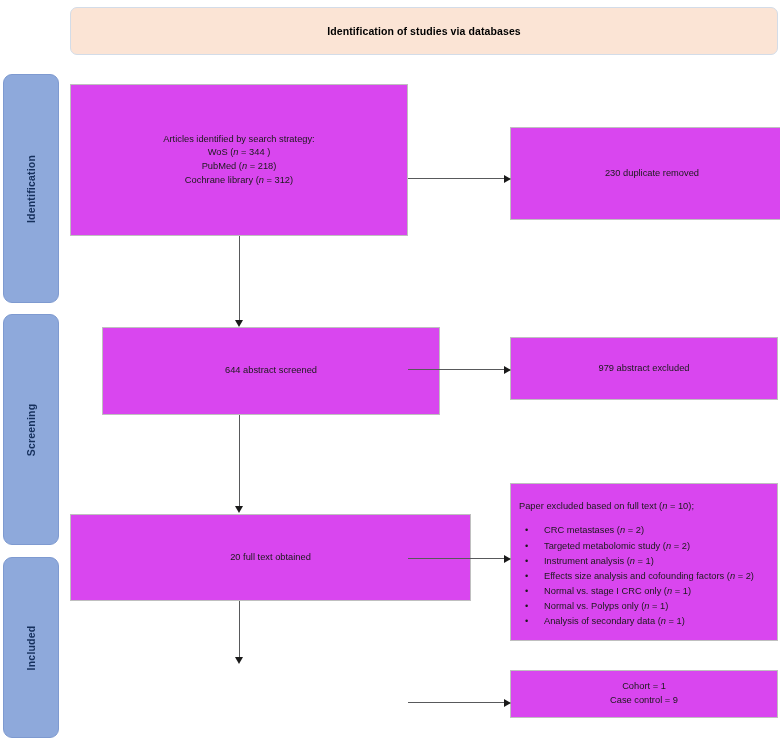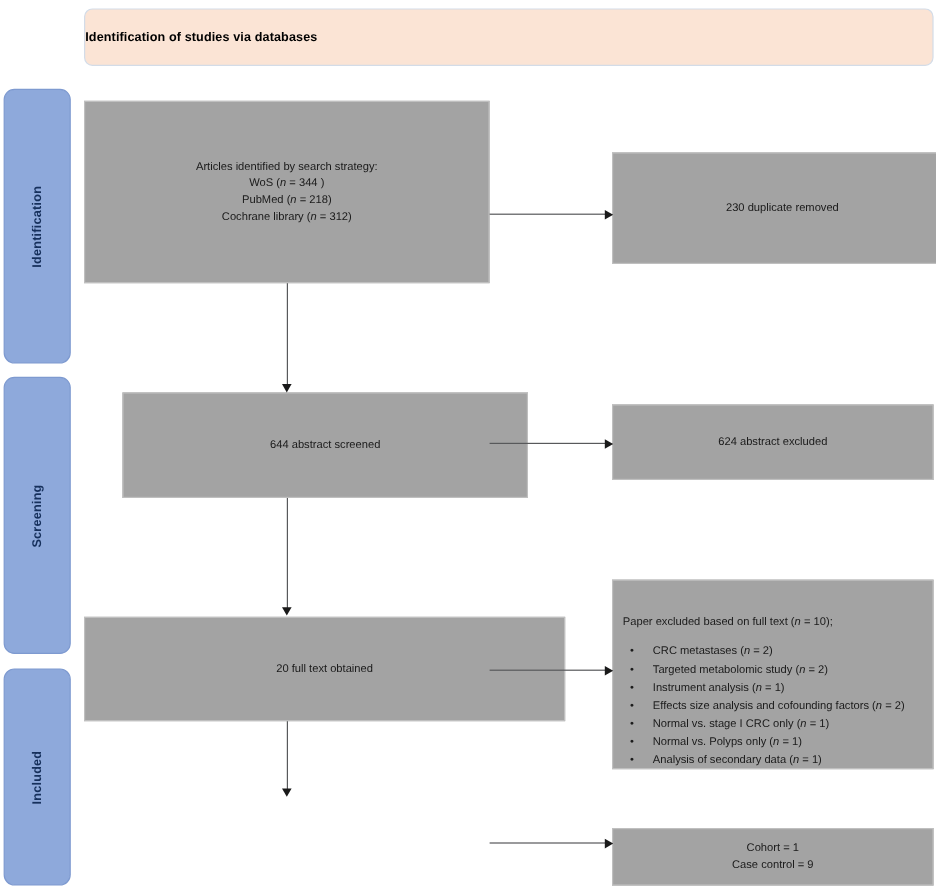--- a/index.html
+++ b/index.html
@@ -29,20 +29,21 @@
     left: 70px;
     top: 7px;
     width: 708px;
     height: 48px;
     background: #fbe4d5;
     border: 1px solid #d3dce8;
     border-radius: 7px;
     box-sizing: border-box;
     display: flex;
     align-items: center;
+    justify-content: center;
   }
   .banner-text {
     font-size: 10.5px;
     font-weight: bold;
     letter-spacing: 0.1px;
     color: #000;
     text-align: center;
   }
 
   
@@ -66,21 +67,21 @@
     color: #16305c;
     letter-spacing: 0.2px;
   }
   #phase-identification { top: 74px;  height: 229px; }
   #phase-screening      { top: 314px; height: 231px; }
   #phase-included       { top: 557px; height: 181px; }
 
   
   .box {
     position: absolute;
-    background: #a3a3a3;
+    background: #d946ef;
     border: 1px solid #bfbfbf;
     box-sizing: border-box;
   }
   .box-inner {
     width: 100%;
     height: 100%;
     display: flex;
     align-items: center;
     justify-content: center;
     box-sizing: border-box;
@@ -97,33 +98,33 @@
   
   #box-identified    { left: 70px;  top: 84px;  width: 338px; height: 152px; }
   #box-screened      { left: 70px;  top: 327px; width: 338px; height: 88px; margin-left: 32px; }
   #box-fulltext      { left: 70px;  top: 514px; width: 401px; height: 87px; }
   #box-included      { left: 70px;  top: 665px; width: 338px; height: 73px; }
 
   
   #box-duplicates    { left: 510px; top: 127px; width: 284px; height: 93px; }
   #box-abs-excluded  { left: 510px; top: 337px; width: 268px; height: 63px; }
   #box-ft-excluded   { left: 510px; top: 483px; width: 268px; height: 158px; }
-  #box-design        { left: 510px; top: 670px; width: 268px; height: 48px; margin-top: 20px; }
+  #box-design        { left: 510px; top: 670px; width: 268px; height: 48px; }
 
   
   #box-ft-excluded .box-inner {
     align-items: flex-start;
     justify-content: flex-start;
     padding: 12px 8px 8px 8px;
   }
   .excl-head {
     font-size: 9.3px;
     line-height: 1.45;
     color: #1a1a1a;
-    margin: 16px 0 10px 0;
+    margin: 4px 0 10px 0;
   }
   .excl-head i { font-style: italic; }
   .excl-list {
     margin: 0;
     padding: 0;
     list-style: none;
   }
   .excl-item {
     font-size: 9.3px;
     line-height: 1.62;
@@ -221,21 +222,21 @@
   </div>
 
   <div class="box" id="box-screened">
     <div class="box-inner">
       <div class="box-text">644 abstract screened</div>
     </div>
   </div>
 
   <div class="box" id="box-abs-excluded">
     <div class="box-inner">
-      <div class="box-text">624 abstract excluded</div>
+      <div class="box-text">979 abstract excluded</div>
     </div>
   </div>
 
   <div class="box" id="box-fulltext">
     <div class="box-inner">
       <div class="box-text">20 full text  obtained</div>
     </div>
   </div>
 
   <div class="box" id="box-ft-excluded">

